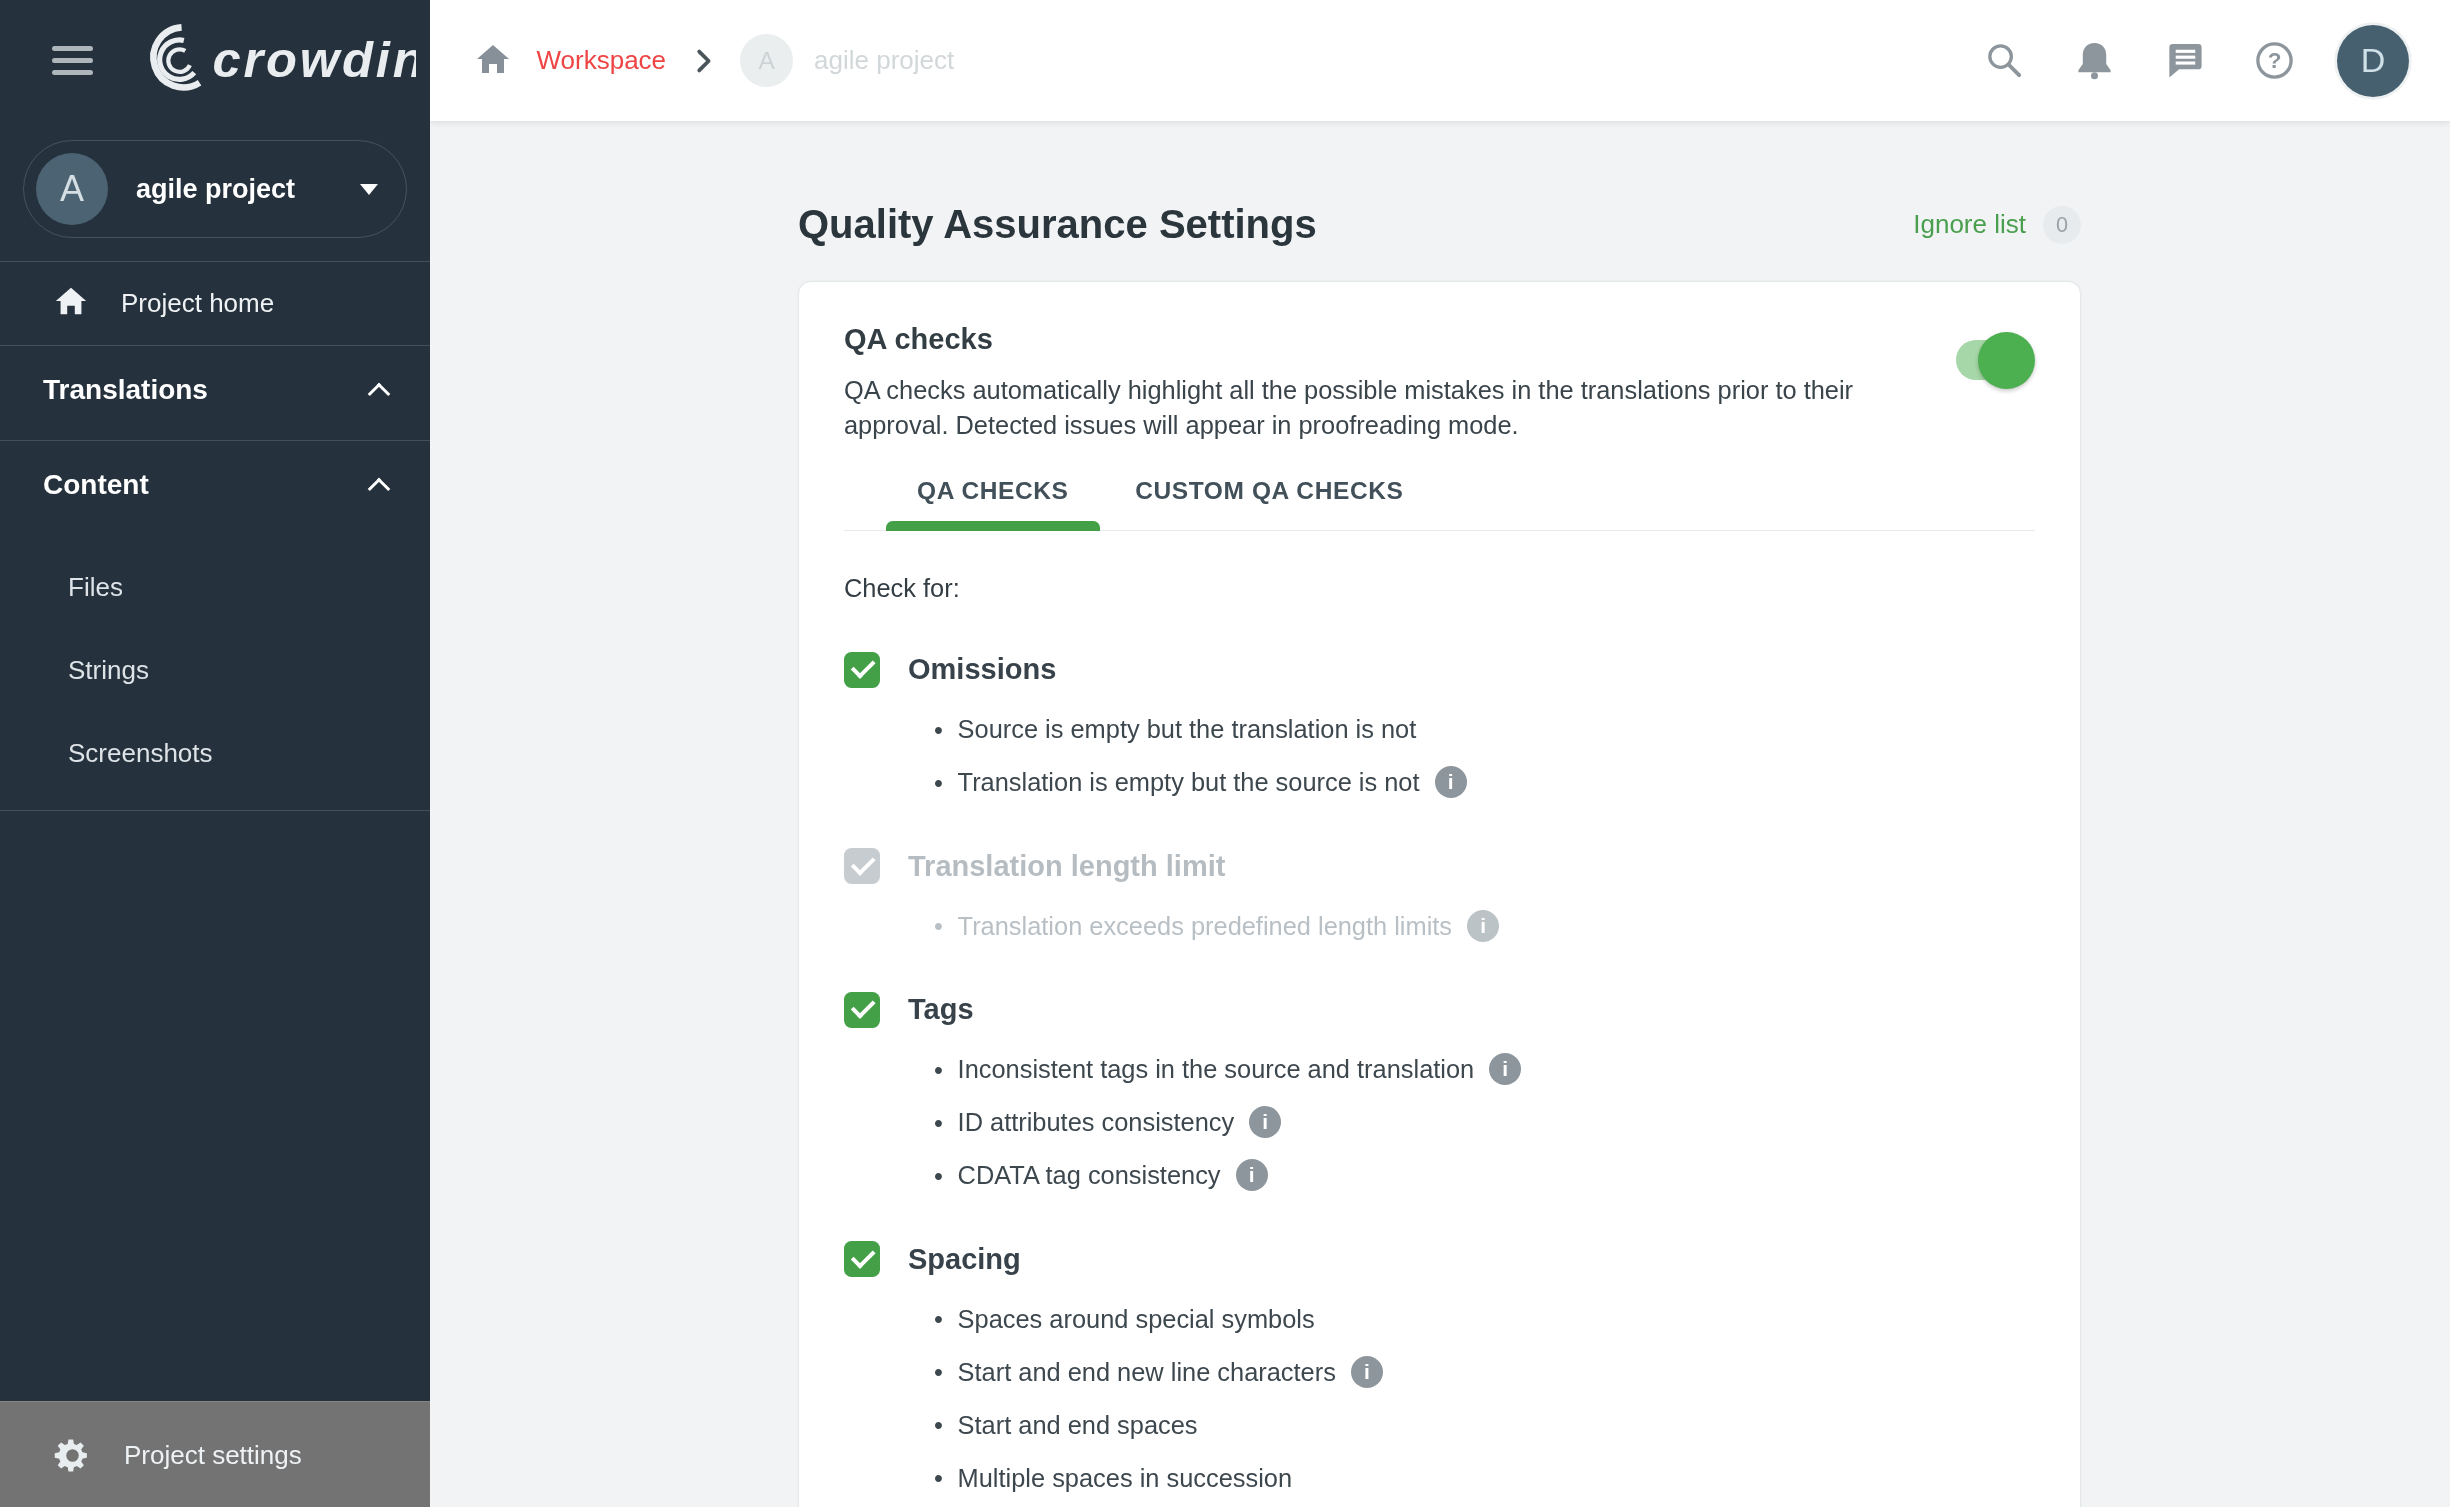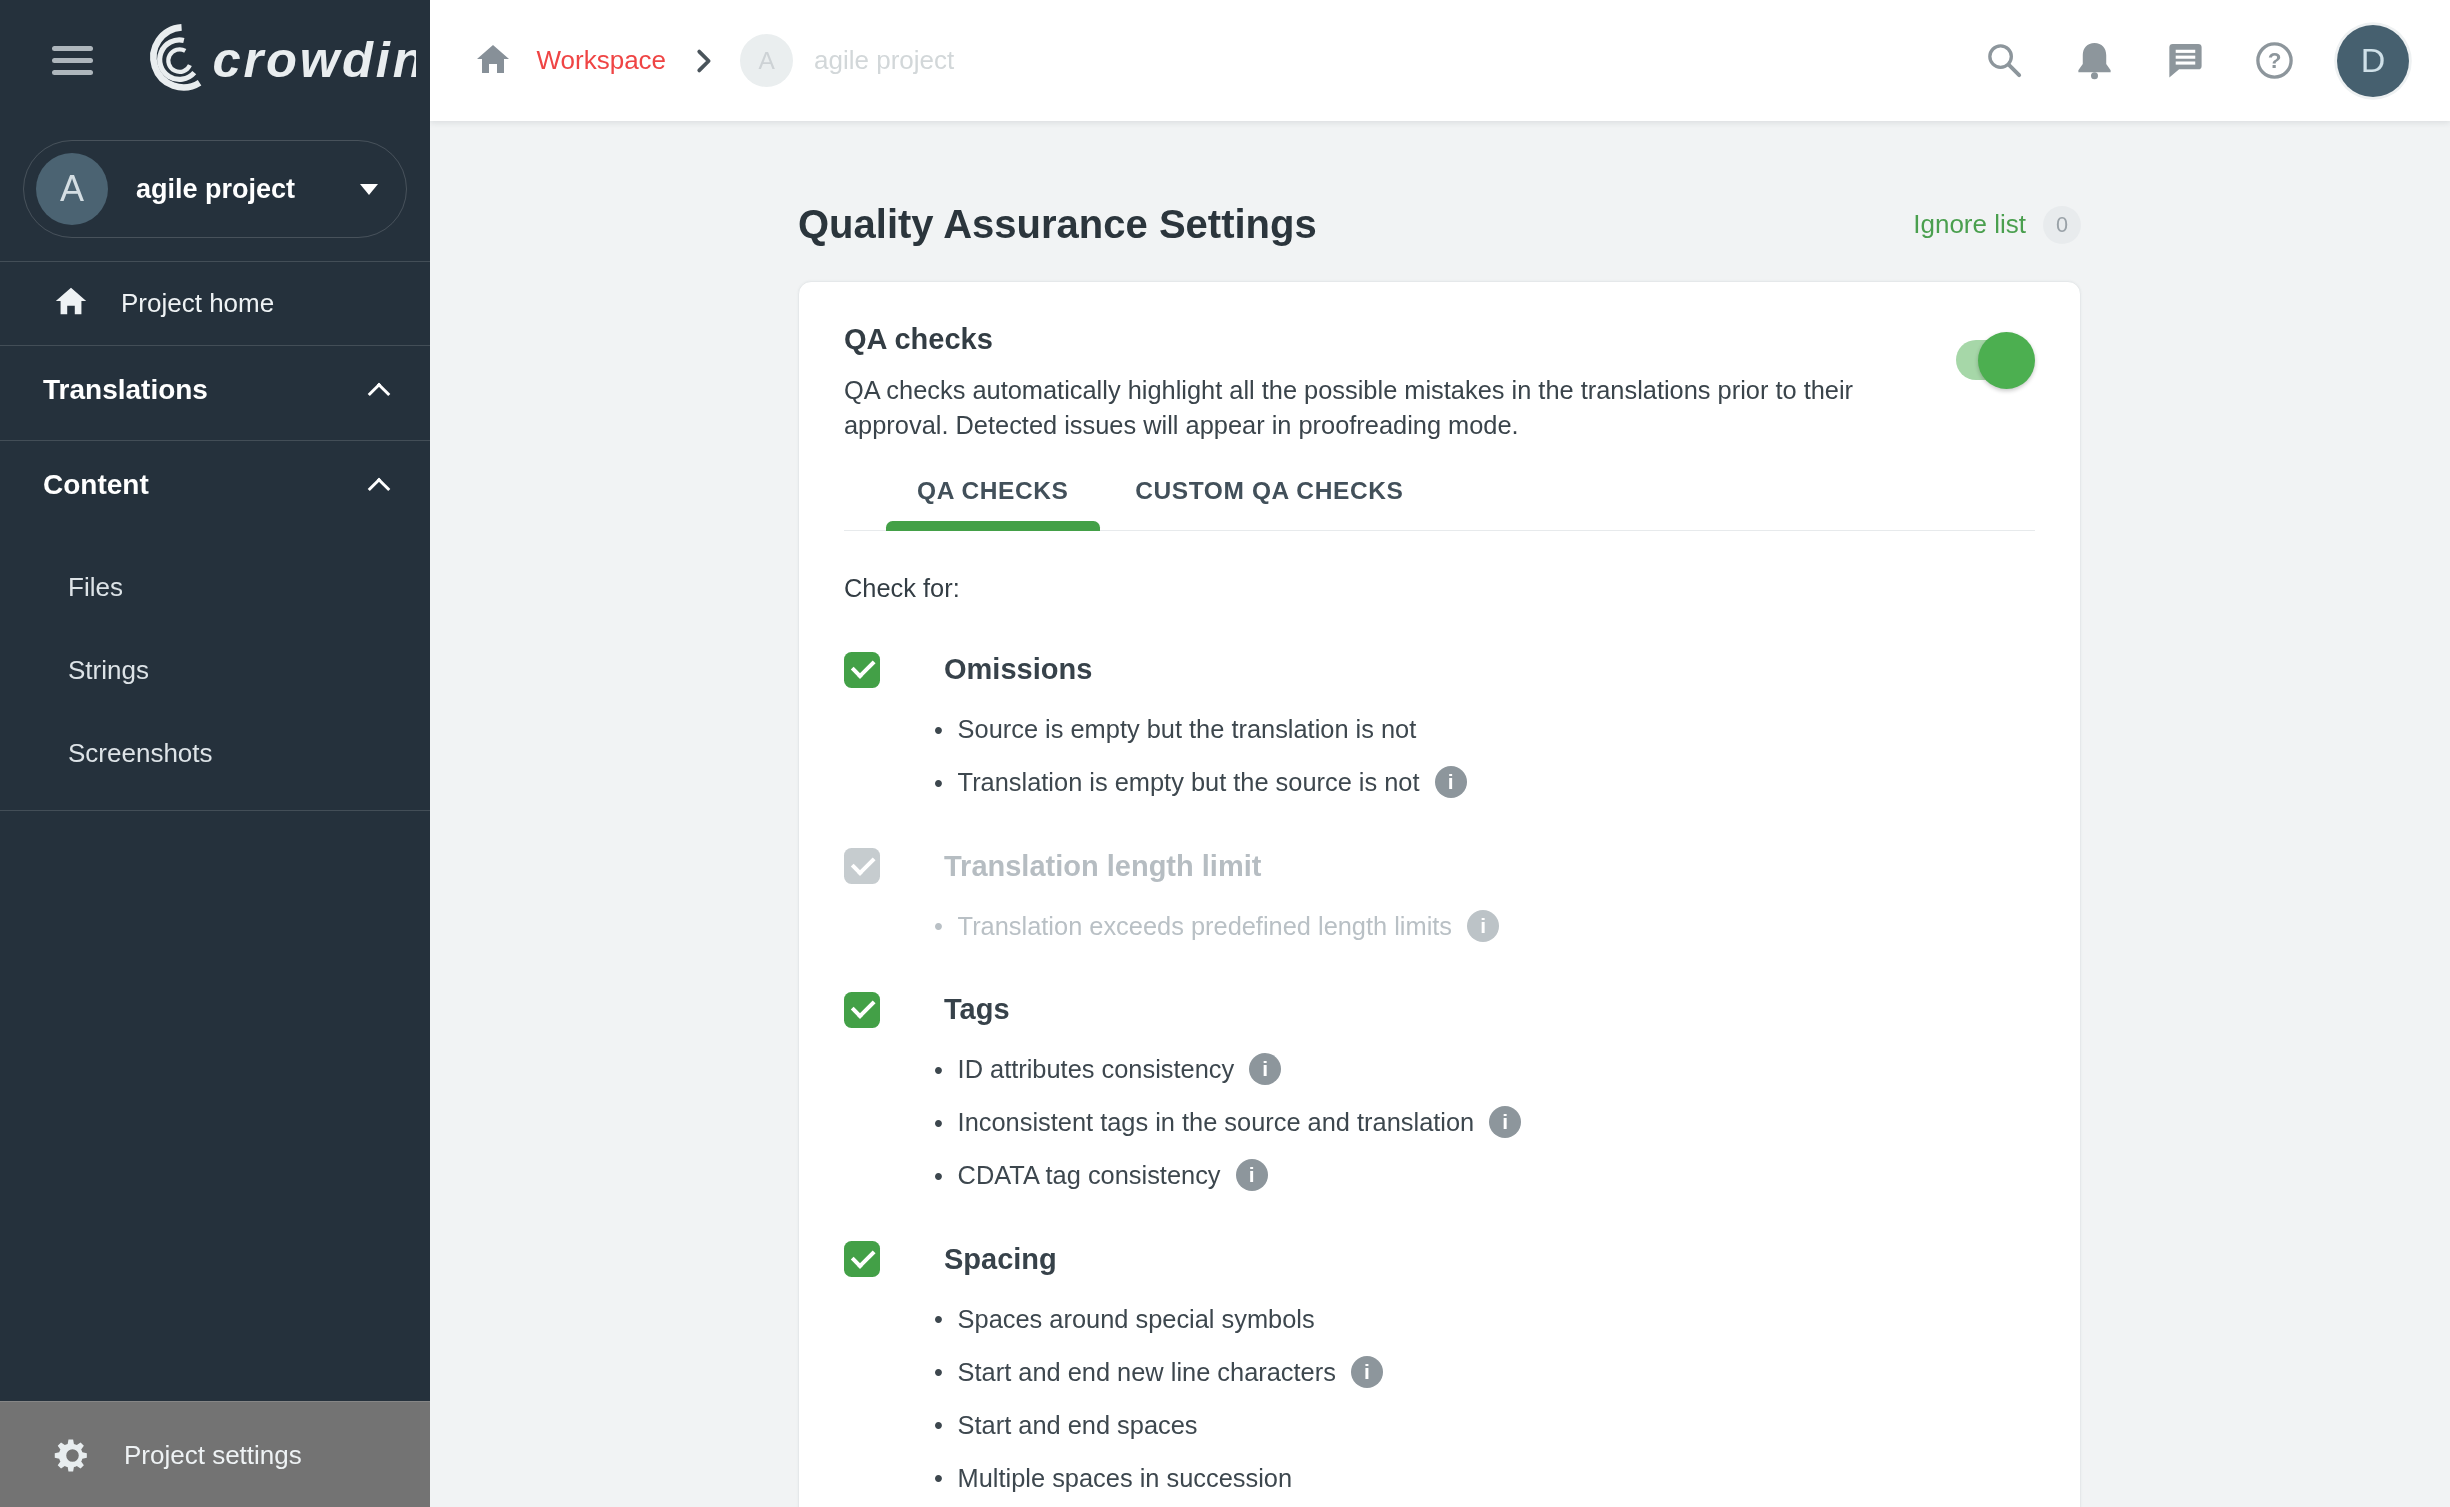--- a/index.html
+++ b/index.html
@@ -93,21 +93,21 @@
   .card-body { padding:43px 45px 66px 45px; }
   .check-for { font-size:25.4px; color:#333d44; }
 
   .check-group { margin-top:49px; }
   .check-group:first-of-type { margin-top:28px; }
   .check-row { display:flex; align-items:center; cursor:pointer; }
   .checkbox { width:36px; height:36px; border-radius:7.5px; background:#43a047;
     position:relative; flex:none; }
   .checkbox::after { content:""; position:absolute; left:7.5px; top:8.5px; width:18px; height:8.5px;
     border-left:4.2px solid #fff; border-bottom:4.2px solid #fff; transform:rotate(-45deg); }
-  .check-label { margin-left:64px; font-size:29px; font-weight:bold; color:#37424a; }
+  .check-label { margin-left:28px; font-size:29px; font-weight:bold; color:#37424a; }
 
   .bullets { list-style:none; margin:24.5px 0 0 90px; }
   .bullets li { position:relative; padding-left:23.6px; margin-top:19px; font-size:25.4px;
     line-height:34px; color:#3d474e; display:flex; align-items:center; }
   .bullets li::before { content:"•"; position:absolute; left:0; top:0.9px; color:#3d474e;
     font-size:25.4px; }
   .info { display:inline-flex; flex:none; width:32px; height:32px; border-radius:50%;
     background:#8d969c; margin-left:15px; align-items:center; justify-content:center;
     cursor:pointer; }
   .info::after { content:"i"; color:#fff; font-size:21px; font-weight:bold; }
@@ -288,25 +288,25 @@
         </ul>
       </div>
 
       <div class="check-group">
         <label class="check-row">
           <span class="checkbox"></span>
           <span class="check-label">Tags</span>
         </label>
         <ul class="bullets">
           <li>
+            <span>Inconsistent tags in the source and translation</span>
+            <span class="info"></span>
+          </li>
+          <li>
             <span>ID attributes consistency</span>
-            <span class="info"></span>
-          </li>
-          <li>
-            <span>Inconsistent tags in the source and translation</span>
             <span class="info"></span>
           </li>
           <li>
             <span>CDATA tag consistency</span>
             <span class="info"></span>
           </li>
         </ul>
       </div>
 
       <div class="check-group">

